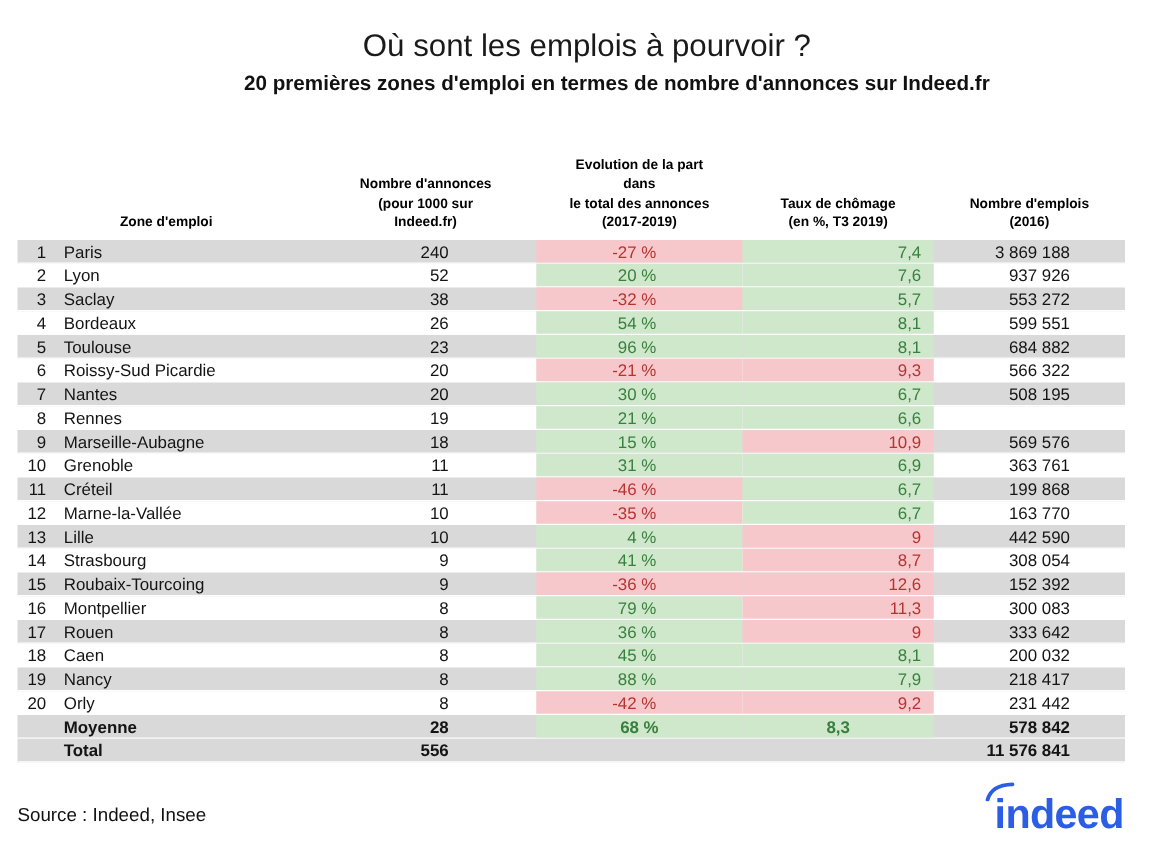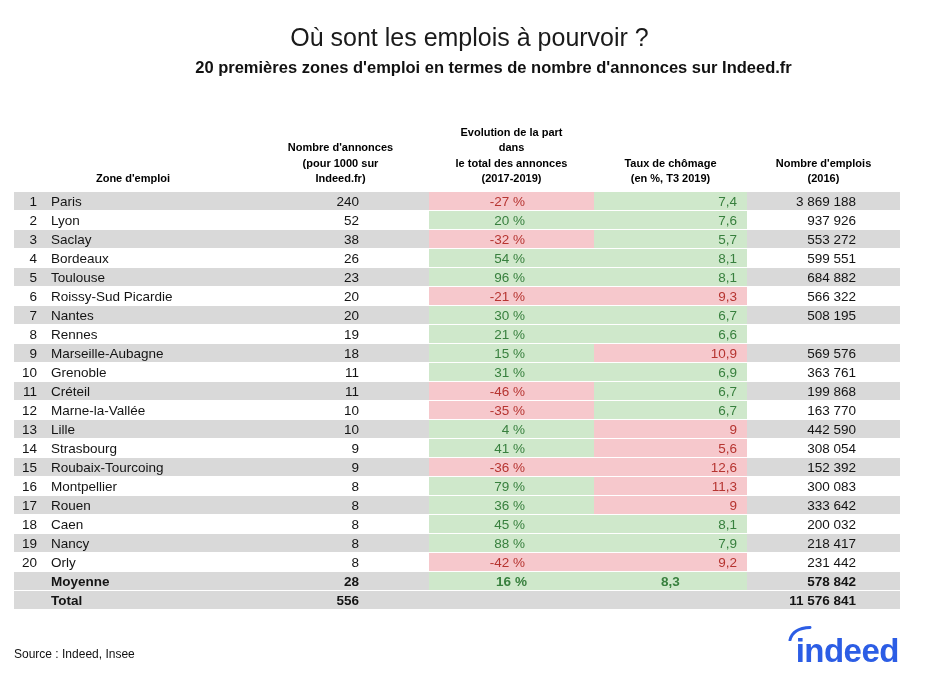--- a/index.html
+++ b/index.html
@@ -25,21 +25,21 @@
   .annonces  { justify-content:flex-end; padding-right:70px; }
   .evolution { justify-content:flex-end; padding-right:69px; }
   .taux      { justify-content:flex-end; padding-right:10px; }
   .emplois   { justify-content:flex-end; padding-right:44px; }
   .evolution.good, .taux.good { background:var(--cell_green); color:var(--text_green); }
   .evolution.bad,  .taux.bad  { background:var(--cell_pink);  color:var(--text_red); }
   .trow.summary .evolution, .trow.summary .taux { justify-content:center; padding-right:0; }
 
   .footer { position:absolute; left:14px; right:36px; top:624px;
             display:flex; justify-content:space-between; align-items:flex-end; }
-  .source { font-size:12px; color:#111; padding-bottom:8px; }
+  .source { font-size:15px; color:#111; padding-bottom:8px; }
   .logo { position:relative; color:var(--indeed_blue); font-size:33px; font-weight:700;
           line-height:1; padding:10px 4px 2px 10px; letter-spacing:-0.5px; }
   .logo svg { position:absolute; top:1px; left:2px; }
 </style>
 </head>
 <body>
 
 <div class="page">
 
   <div class="title">Où sont les emplois à pourvoir ?</div>
@@ -162,21 +162,21 @@
       <div class="c annonces">10</div>
       <div class="c evolution good">4 %</div>
       <div class="c taux bad">9</div>
       <div class="c emplois">442 590</div>
     </div>
         <div class="trow">
       <div class="c rank">14</div>
       <div class="c zone">Strasbourg</div>
       <div class="c annonces">9</div>
       <div class="c evolution good">41 %</div>
-      <div class="c taux bad">5,6</div>
+      <div class="c taux bad">8,7</div>
       <div class="c emplois">308 054</div>
     </div>
         <div class="trow gray">
       <div class="c rank">15</div>
       <div class="c zone">Roubaix-Tourcoing</div>
       <div class="c annonces">9</div>
       <div class="c evolution bad">-36 %</div>
       <div class="c taux bad">12,6</div>
       <div class="c emplois">152 392</div>
     </div>
@@ -217,21 +217,21 @@
       <div class="c zone">Orly</div>
       <div class="c annonces">8</div>
       <div class="c evolution bad">-42 %</div>
       <div class="c taux bad">9,2</div>
       <div class="c emplois">231 442</div>
     </div>
         <div class="trow gray bold summary">
       <div class="c rank"></div>
       <div class="c zone">Moyenne</div>
       <div class="c annonces">28</div>
-      <div class="c evolution good">16 %</div>
+      <div class="c evolution good">68 %</div>
       <div class="c taux good">8,3</div>
       <div class="c emplois">578 842</div>
     </div>
         <div class="trow gray bold summary">
       <div class="c rank"></div>
       <div class="c zone">Total</div>
       <div class="c annonces">556</div>
       <div class="c evolution"></div>
       <div class="c taux"></div>
       <div class="c emplois">11 576 841</div>

